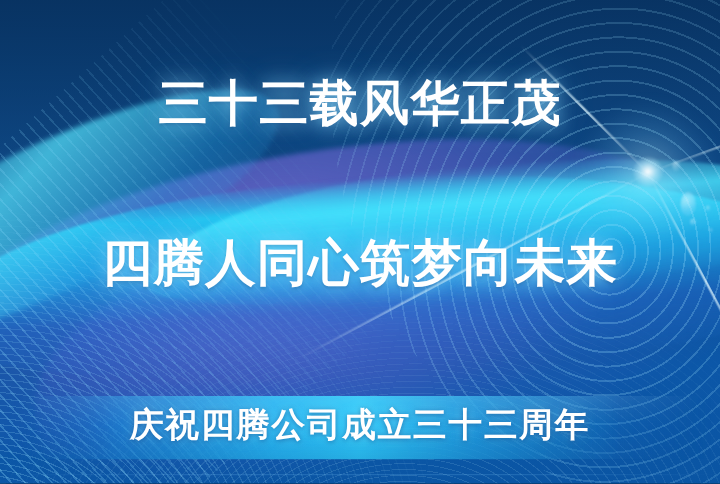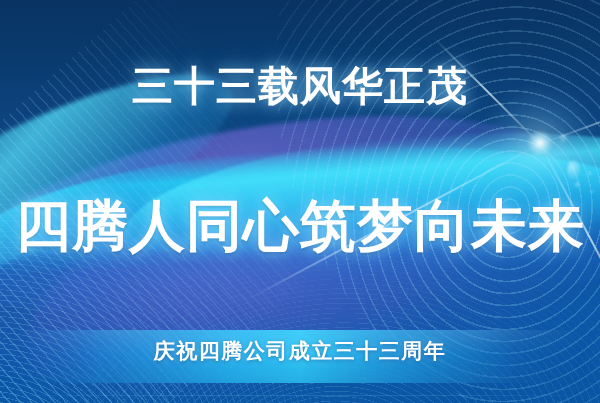--- a/index.html
+++ b/index.html
@@ -276,31 +276,31 @@
     line-height: 1;
     white-space: nowrap;
     text-shadow:
       0 0 14px rgba(150,225,255,0.75),
       0 0 28px rgba(90,190,255,0.45),
       0 2px 3px rgba(10,50,110,0.35);
   }
   #title1 { top: 66px; }
   #title2 { top: 198px; }
   #title1 .title-line { font-size: 41px; }
-  #title2 .title-line { font-size: 56px; }
+  #title2 .title-line { font-size: 42px; }
 
   .subtitle {
     position: absolute;
     left: 0; right: 0;
     top: 341px;
     text-align: center;
     color: #ffffff;
     font-family: "Liberation Serif", "DejaVu Serif", serif;
     font-weight: 700;
-    font-size: 21px;
+    font-size: 28px;
     line-height: 1;
     letter-spacing: 1.5px;
     white-space: nowrap;
     text-shadow: 0 1px 4px rgba(8,60,130,0.55), 0 0 10px rgba(190,240,255,0.35);
   }
 </style>
 </head>
 <body>
 
 <div id="poster">

